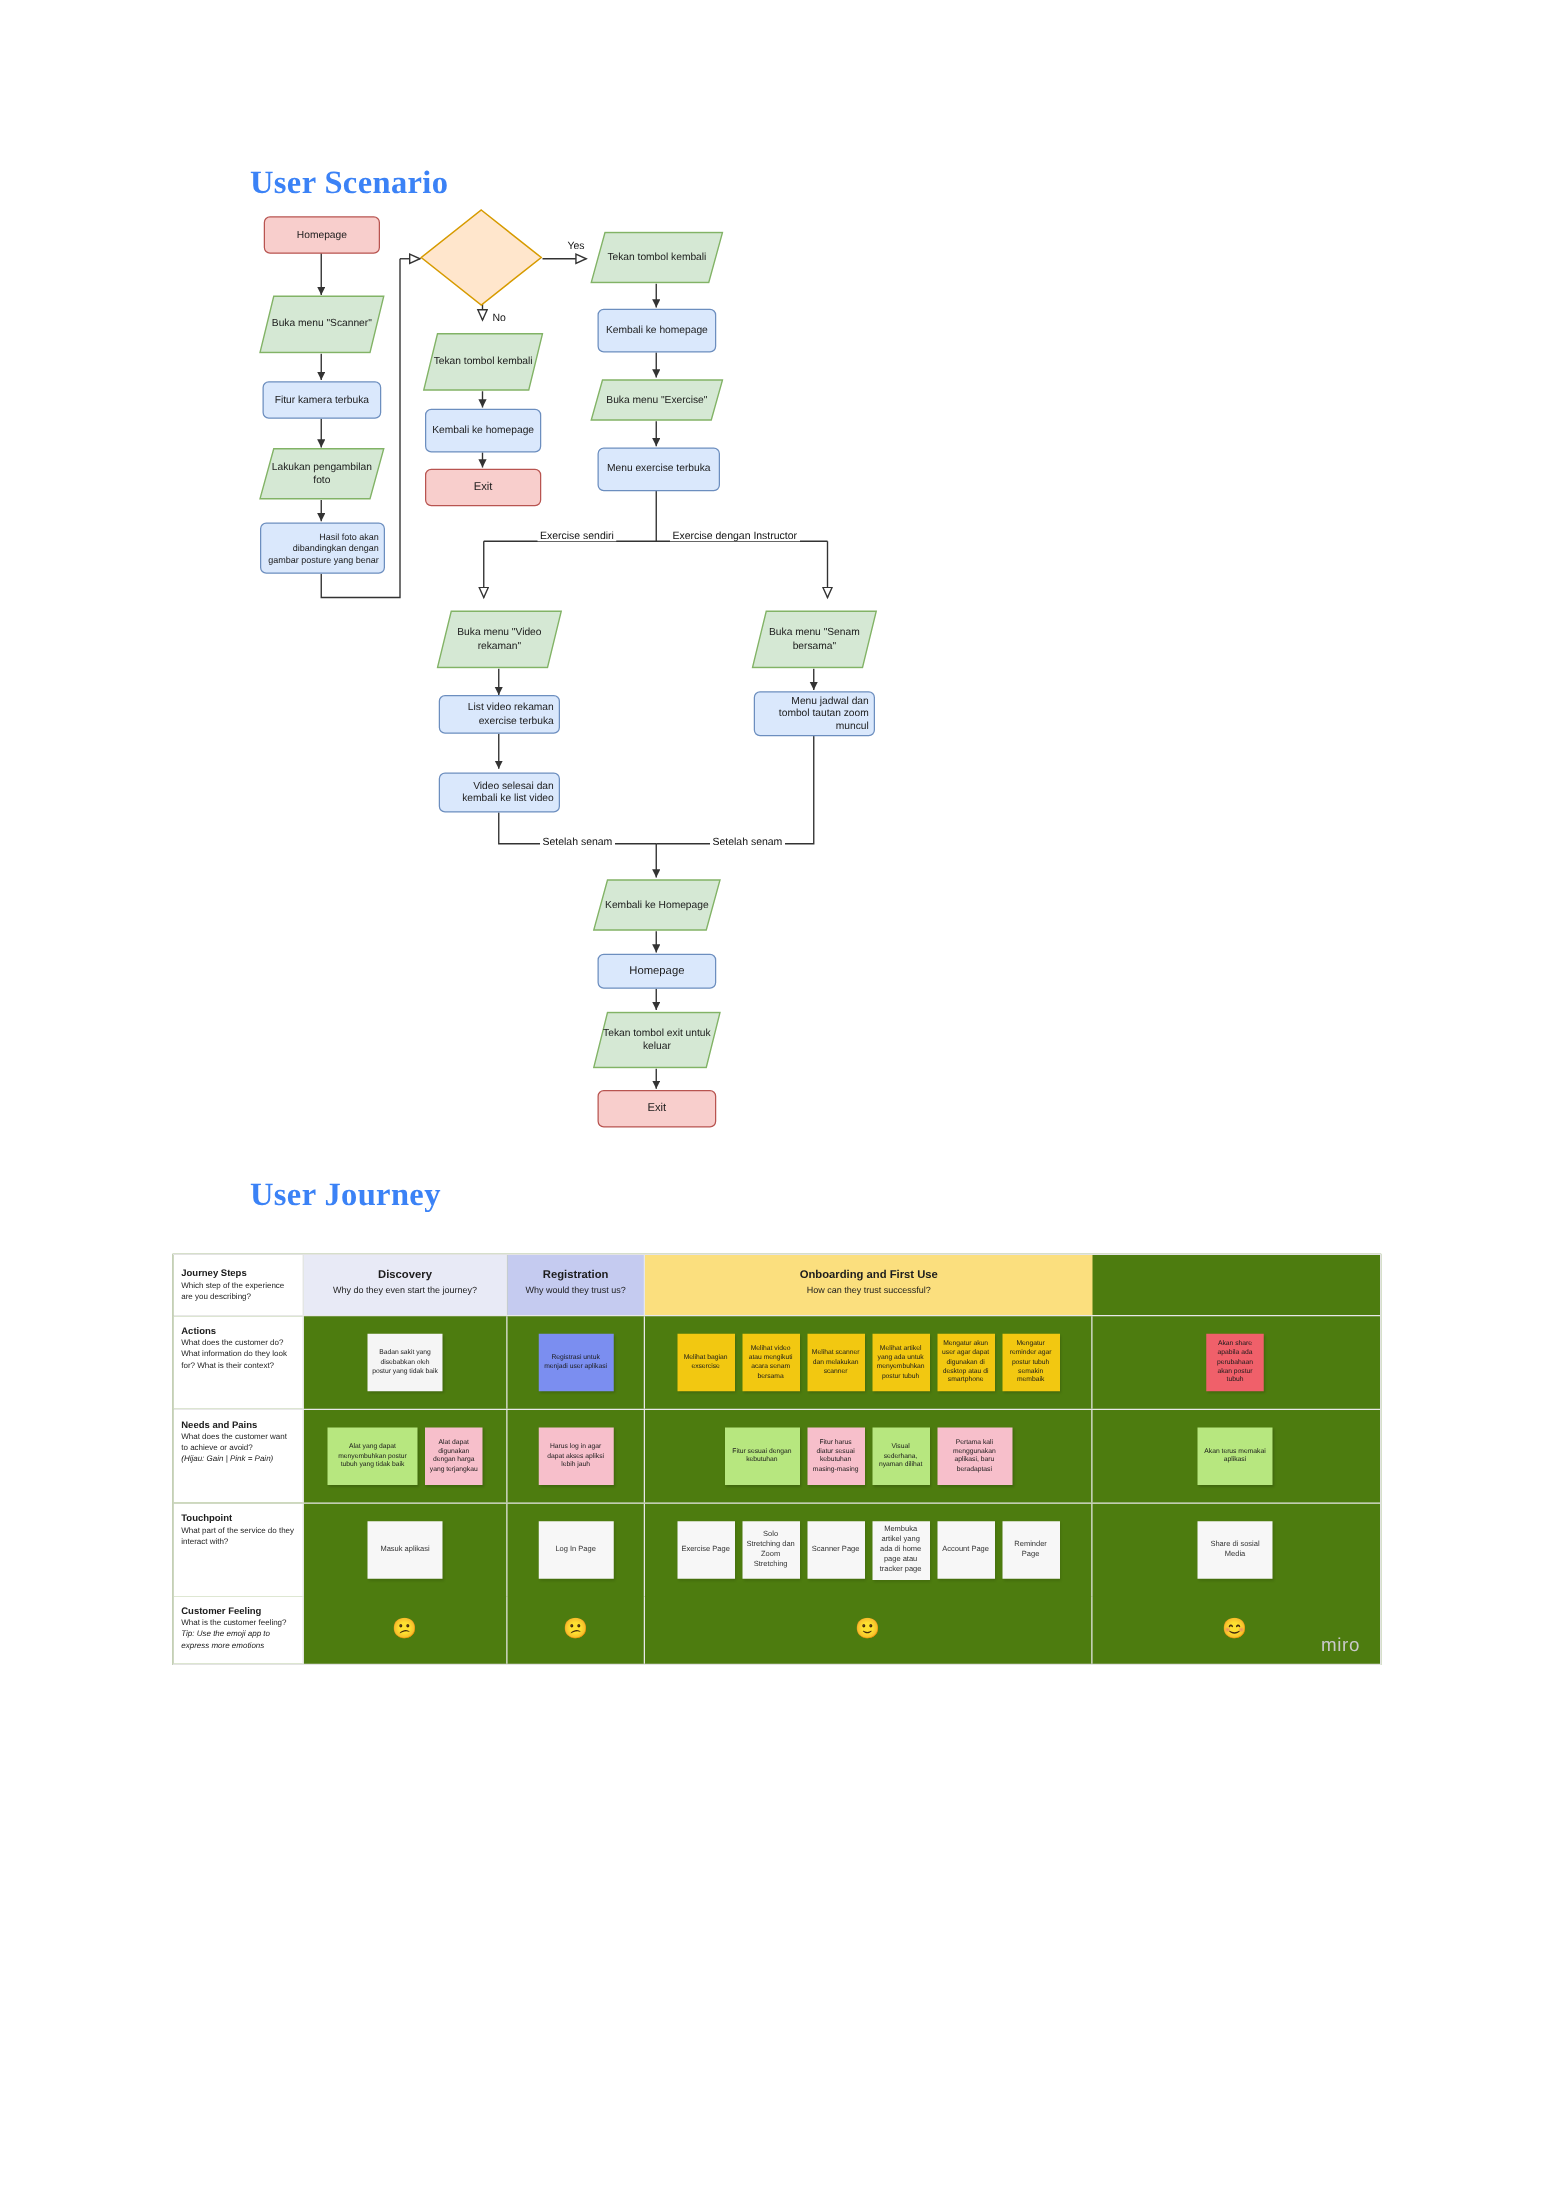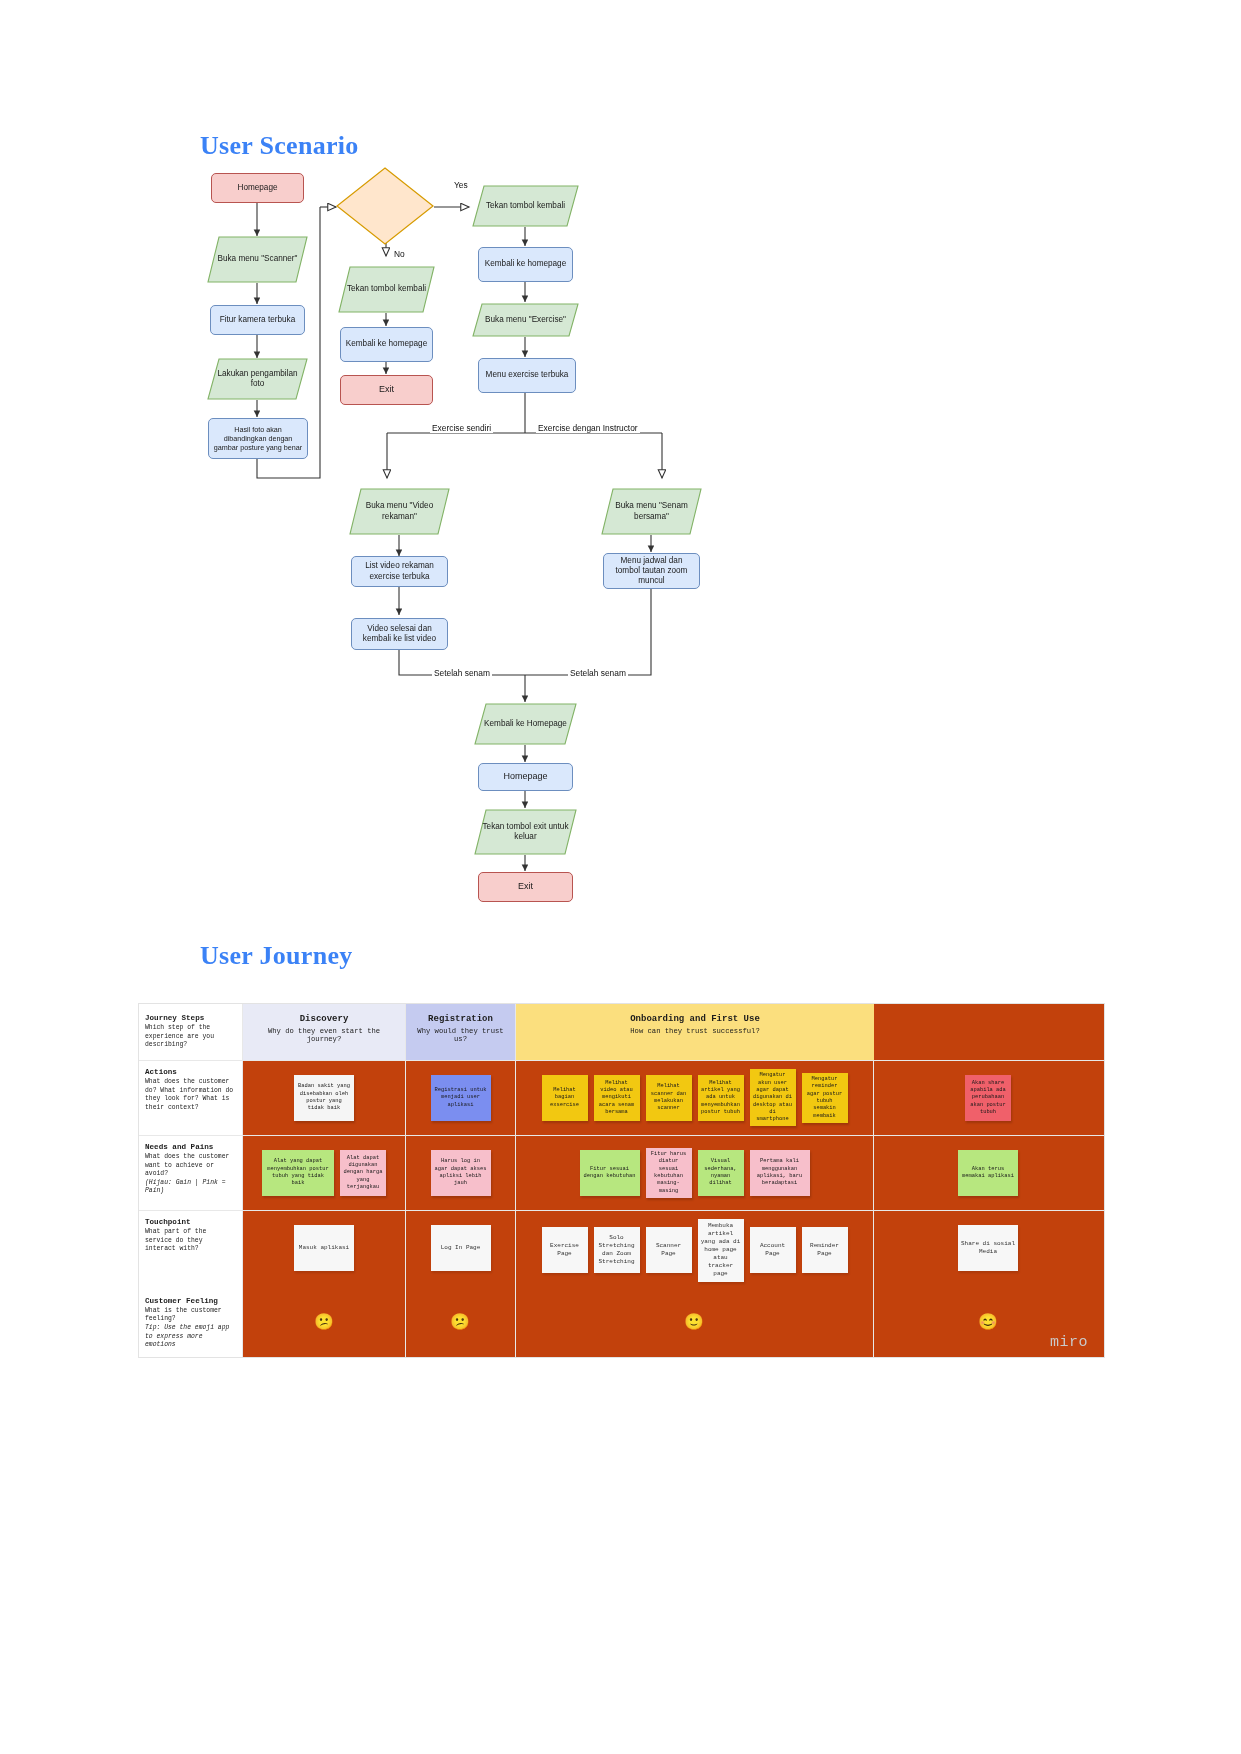--- a/index.html
+++ b/index.html
@@ -11,31 +11,31 @@
     font-size:26px;letter-spacing:.3px;margin:0;color:#3b82f6;
   }
   #t-scenario{left:200px;top:131px;}
   #t-journey{left:200px;top:941px;}
 
   
   .flow{position:absolute;left:0;top:0;width:1241px;height:920px;}
   .flow svg{position:absolute;left:0;top:0;}
   .node{position:absolute;box-sizing:border-box;display:flex;align-items:center;justify-content:center;text-align:center;
         font-size:8.2px;line-height:1.25;color:#1b1b1b;padding:2px 4px;}
-  .rect{border:1.1px solid #6c8ebf;background:#dae8fc;border-radius:5px;}
+  .rect{border:1.1px solid #6c8ebf;background:#dae8fc;border-radius:5px;text-align:right;}
   .rect.term{border-color:#b85450;background:#f8cecc;}
   .para{border:0;background:transparent;}
   .para .pshape{position:absolute;left:0;top:0;width:100%;height:100%;}
   .para .ptext{position:relative;z-index:2;width:100%;}
   .diam{border:0;background:transparent;}
   .edgelabel{position:absolute;font-size:8.4px;color:#111;background:#fff;padding:0 2px;white-space:nowrap;}
 
   
-  .journey{position:absolute;left:138px;top:1003px;width:965px;border:1px solid #e3e3e3;background:#c2410c;
-           font-size:7px;color:#1c1c1c;font-family:Liberation Mono, monospace;}
+  .journey{position:absolute;left:138px;top:1003px;width:965px;border:1px solid #e3e3e3;background:#4d7c0f;
+           font-size:7px;color:#1c1c1c;}
   .jrow{display:flex;border-bottom:1px solid #e8e8e8;}
   .jrow:last-child{border-bottom:0;}
   .jcell{box-sizing:border-box;border-right:1px solid #e8e8e8;position:relative;}
   .jcell:last-child{border-right:0;}
   .c-label{width:104px;flex:0 0 104px;padding:7px 6px;background:#fff;}
   .c-disc{width:163px;flex:0 0 163px;}
   .c-reg{width:110px;flex:0 0 110px;}
   .c-onb{width:358px;flex:0 0 358px;}
   .c-shr{width:228px;flex:0 0 228px;}
 
@@ -144,21 +144,21 @@
     <div class="node rect" style="left:208px;top:418px;width:100px;height:41px;font-size:7.2px;">
       <span>Hasil foto akan dibandingkan dengan gambar posture yang benar</span>
     </div>
 
     <div class="node diam" style="left:336px;top:167px;width:98px;height:78px;">
       <svg class="pshape" viewBox="0 0 98 78" preserveAspectRatio="none">
         <polygon points="49,1 97,39 49,77 1,39" fill="#ffe6cc" stroke="#d79b00" stroke-width="1.2"></polygon>
       </svg>
       <span class="ptext" style="font-size:7.4px;">Apakah anda ingin melakukan excersice?</span>
     </div>
-    <div class="edgelabel" style="left:452px;top:180px;">Yes</div>
+    <div class="edgelabel" style="left:452px;top:191px;">Yes</div>
     <div class="edgelabel" style="left:392px;top:249px;">No</div>
 
     <div class="node para" style="left:338px;top:266px;width:97px;height:47px;">
       <svg class="pshape" viewBox="0 0 97 47" preserveAspectRatio="none">
         <polygon points="12,1 96,1 85,46 1,46" fill="#d5e8d4" stroke="#82b366" stroke-width="1.1"></polygon>
       </svg>
       <span class="ptext">Tekan tombol kembali</span>
     </div>
 
     <div class="node rect" style="left:340px;top:327px;width:93px;height:35px;">

